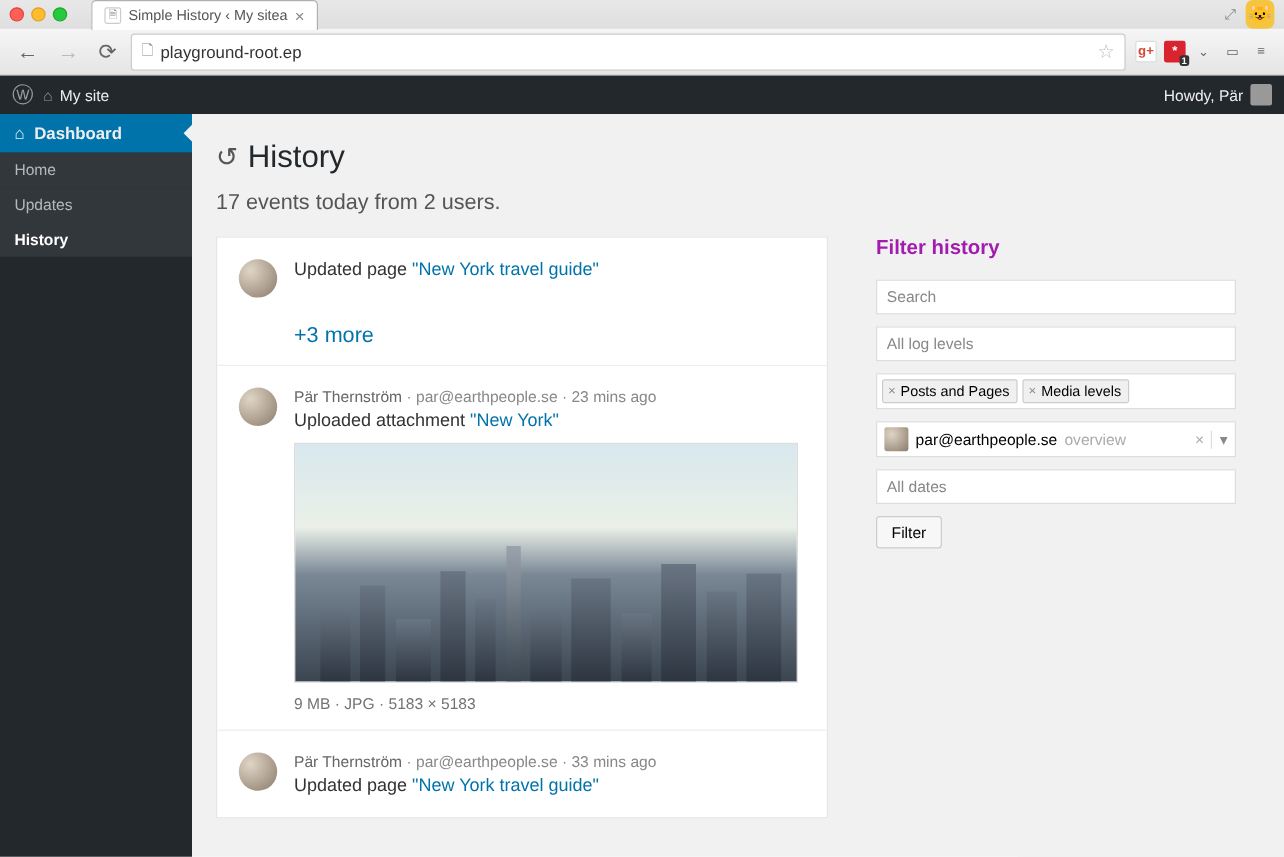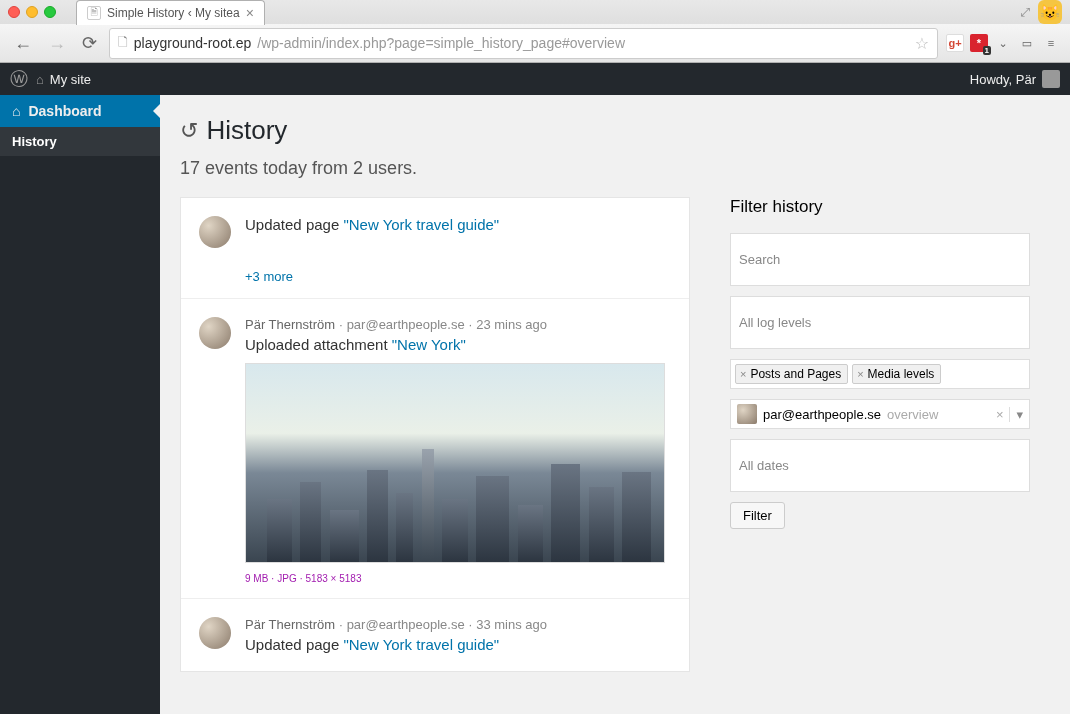--- a/index.html
+++ b/index.html
@@ -61,29 +61,29 @@
 .columns { display: flex; gap: 40px; align-items: flex-start; }
 .feed { background: #fff; border: 1px solid #e5e5e5; width: 510px; }
 .event { display: flex; padding: 18px 18px 14px 18px; gap: 14px; border-bottom: 1px solid #eee; }
 .event:last-child { border-bottom: none; }
 .avatar { width: 32px; height: 32px; border-radius: 50%; background: radial-gradient(circle at 30% 30%, #e0d5c5, #8a7a6a); flex-shrink: 0; }
 .event-body { flex: 1; }
 .event-meta { font-size: 13px; color: #888; margin-bottom: 4px; }
 .event-meta .author { color: #666; }
 .event-action { font-size: 15px; color: #333; margin-bottom: 4px; }
 .event-action a { color: #0073aa; text-decoration: none; }
-.event-more { font-size: 13px; color: #0073aa; cursor: pointer; margin-top: 36px; }
+.event-more { font-size: 18px; color: #0073aa; cursor: pointer; margin-top: 36px; }
 .attachment-preview { margin-top: 10px; width: 420px; height: 200px; border: 1px solid #ddd; background: linear-gradient(to bottom, #d8e8ed 0%, #eaf0e8 35%, #7a8896 55%, #3a4550 100%); position: relative; overflow: hidden; }
 .skyline { position: absolute; bottom: 0; left: 0; right: 0; height: 58%; }
 .bldg { position: absolute; bottom: 0; background: linear-gradient(#6a7583, #2c3540); }
-.attachment-meta { font-size: 10px; color: #a21caf; margin-top: 10px; }
+.attachment-meta { font-size: 13px; color: #737373; margin-top: 10px; }
 
 .filter-panel { width: 300px; }
-.filter-panel h3 { font-size: 17px; font-weight: 400; color: #000000; margin-bottom: 16px; }
-.finput { width: 100%; border: 1px solid #ddd; background: #fff; padding: 18px 8px; font-size: 13px; margin-bottom: 10px; color: #333; }
+.filter-panel h3 { font-size: 17px; font-weight: 700; color: #a21caf; margin-bottom: 16px; }
+.finput { width: 100%; border: 1px solid #ddd; background: #fff; padding: 6px 8px; font-size: 13px; margin-bottom: 10px; color: #333; }
 .finput::placeholder { color: #888; }
 .tag-box { border: 1px solid #ddd; background: #fff; padding: 4px; margin-bottom: 10px; display: flex; gap: 4px; flex-wrap: wrap; }
 .tag { background: #f0f0f0; border: 1px solid #ccc; border-radius: 2px; padding: 2px 6px 2px 4px; font-size: 12px; display: flex; align-items: center; gap: 4px; }
 .tag .x { color: #888; font-size: 11px; cursor: pointer; }
 .user-select { border: 1px solid #ddd; background: #fff; padding: 4px 6px; margin-bottom: 10px; display: flex; align-items: center; gap: 6px; font-size: 13px; }
 .user-select .uavatar { width: 20px; height: 20px; background: radial-gradient(circle at 30% 30%, #e0d5c5, #8a7a6a); border-radius: 2px; }
 .user-select .hint { color: #aaa; }
 .user-select .clear { margin-left: auto; color: #aaa; cursor: pointer; }
 .user-select .dd { border-left: 1px solid #ddd; padding-left: 6px; color: #888; cursor: pointer; }
 .filter-btn { background: #f7f7f7; border: 1px solid #ccc; padding: 5px 12px; font-size: 13px; cursor: pointer; border-radius: 3px; }
@@ -108,21 +108,20 @@
     <span class="expand-icon">⤢</span>
     <span class="cat-icon">😺</span>
   </div>
   <div class="addrbar">
     <span class="nav-btn">←</span>
     <span class="nav-btn disabled">→</span>
     <span class="nav-btn">⟳</span>
     <div class="url-box">
       <span class="page-icon">🗋</span>
       <span>playground-root.ep</span>
-        <span class="url-gray">/wp-admin/index.php?page=simple_history_page#overview</span>
       <span class="url-star">☆</span>
     </div>
     <div class="ext-icons">
       <span class="ext-gplus">g+</span>
       <span class="ext-red">*</span>
       <span class="ext-pocket">⌄</span>
       <span class="ext-cast">▭</span>
       <span class="menu-icon">≡</span>
     </div>
   </div>
@@ -136,20 +135,22 @@
   <span>Howdy, Pär</span>
   <span class="avatar-sm"></span>
 </div>
 
 <div class="wp-main">
   <div class="sidebar">
     <div class="side-item active">
       <span>⌂</span>
       <span>Dashboard</span>
     </div>
+    <div class="side-sub">Home</div>
+    <div class="side-sub">Updates</div>
     <div class="side-sub current">History</div>
   </div>
 
   <div class="content">
     <div class="page-header">
       <span class="history-icon">↺</span>
       <h1>History</h1>
     </div>
     <div class="summary">17 events today from 2 users.</div>
 

